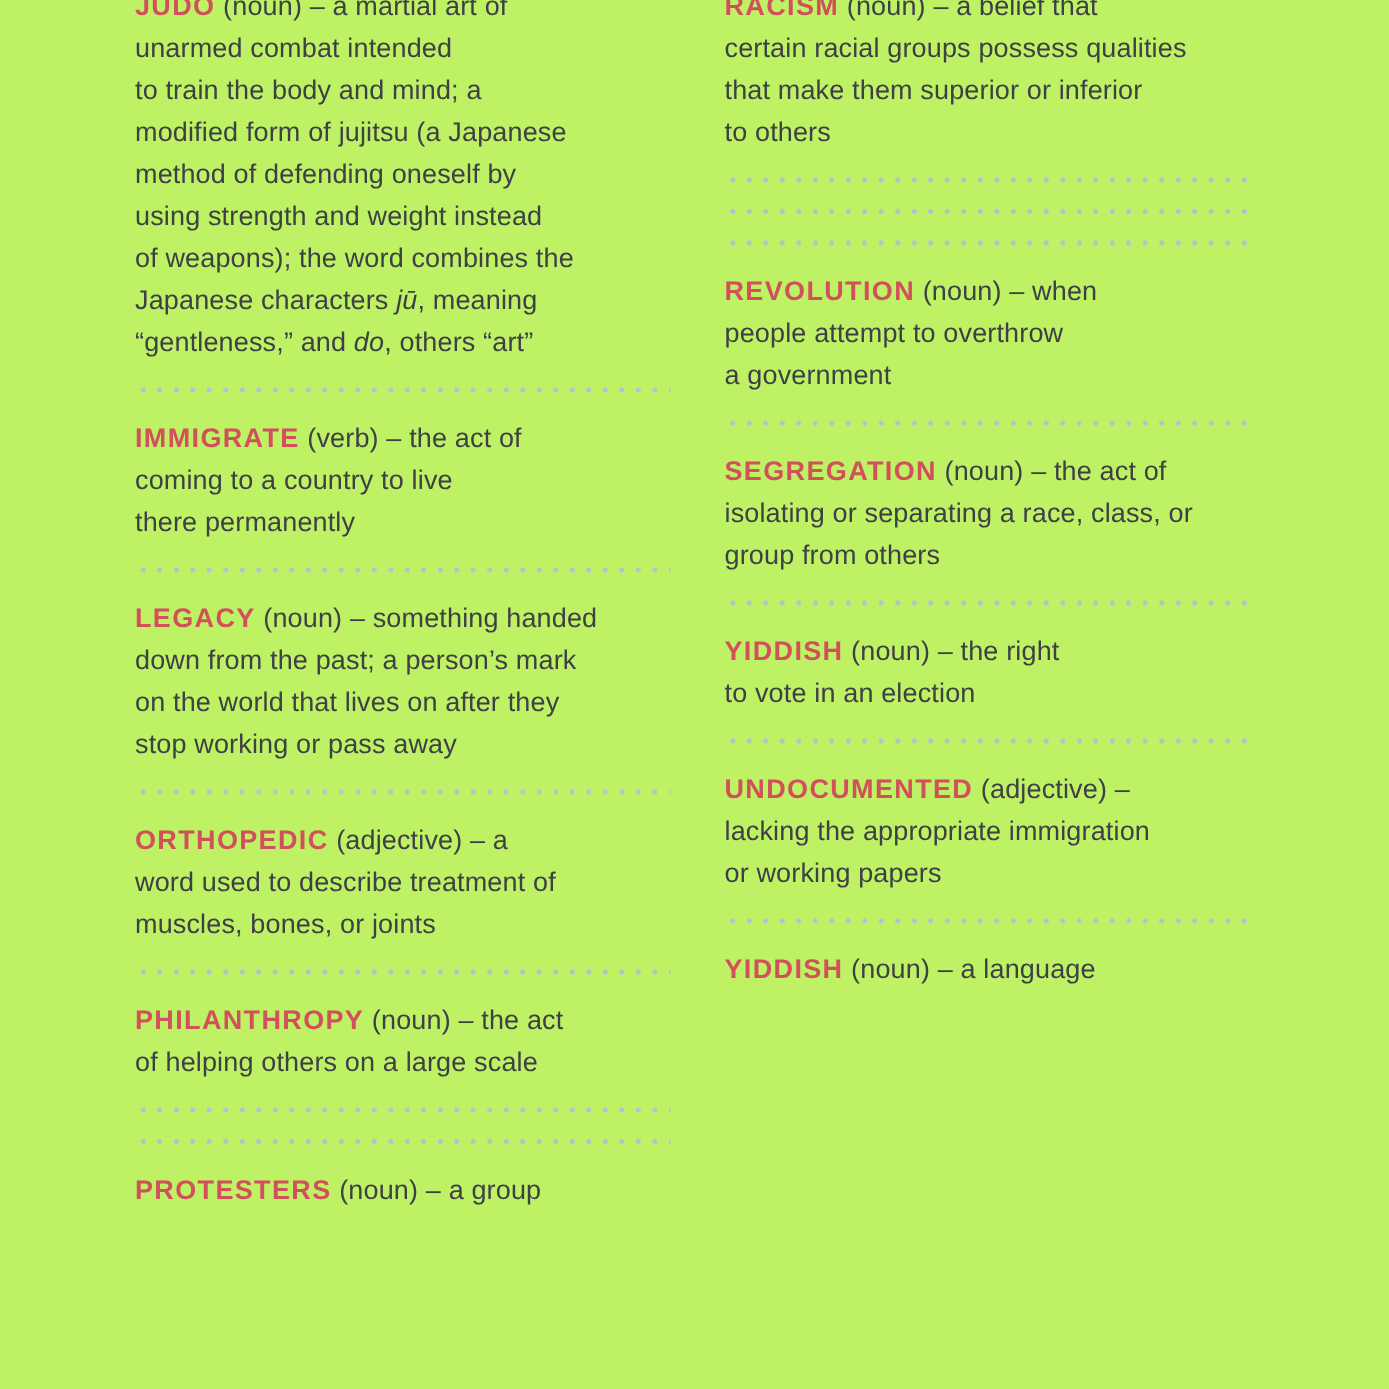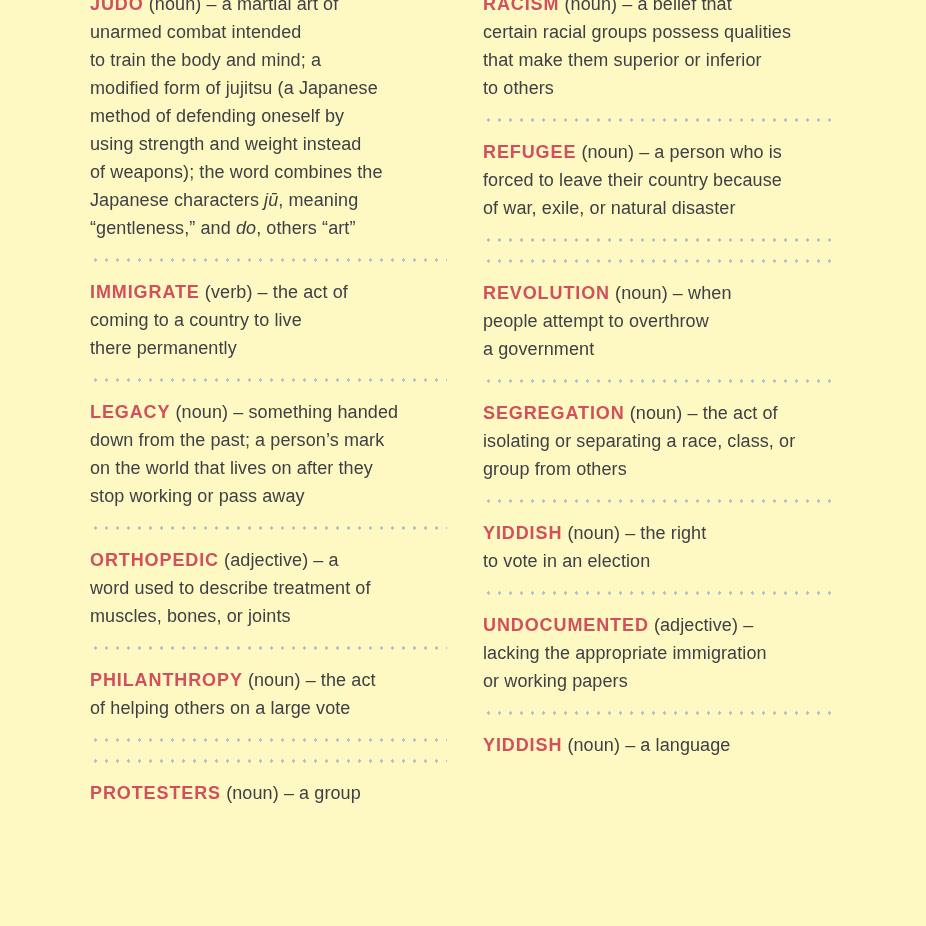--- a/index.html
+++ b/index.html
@@ -10,21 +10,21 @@
     width: 926px;
     height: 926px;
     overflow: hidden;
     background: #ffffff;
     font-family: "Liberation Sans", "DejaVu Sans", sans-serif;
   }
   .page {
     width: 926px;
     height: 926px;
     overflow: hidden;
-    background: #fef9c3;
+    background: #bef264;
   }
   .columns {
     display: flex;
     padding-left: 90px;
     margin-top: -10px;
     align-items: flex-start;
   }
   .col {
     width: 357px;
     flex: 0 0 auto;
@@ -85,34 +85,31 @@
         <p class="entry"><span class="term">LEGACY</span><span class="pos"> (noun) </span><span class="def">– something handed
 down from the past; a person’s mark
 on the world that lives on after they
 stop working or pass away</span></p>
         <div class="sep"></div>
         <p class="entry"><span class="term">ORTHOPEDIC</span><span class="pos"> (adjective) </span><span class="def">– a
 word used to describe treatment of
 muscles, bones, or joints</span></p>
         <div class="sep"></div>
         <p class="entry"><span class="term">PHILANTHROPY</span><span class="pos"> (noun) </span><span class="def">– the act
-of helping others on a large vote</span></p>
+of helping others on a large scale</span></p>
         <div class="sep"></div>
         <div class="sep"></div>
         <p class="entry"><span class="term">PROTESTERS</span><span class="pos"> (noun) </span><span class="def">– a group</span></p>
       </div>
       <div class="col">
         <p class="entry"><span class="term">RACISM</span><span class="pos"> (noun) </span><span class="def">– a belief that
 certain racial groups possess qualities
 that make them superior or inferior
 to others</span></p>
         <div class="sep"></div>
-        <p class="entry"><span class="term">REFUGEE</span><span class="pos"> (noun) </span><span class="def">– a person who is
-forced to leave their country because
-of war, exile, or natural disaster</span></p>
         <div class="sep"></div>
         <div class="sep"></div>
         <p class="entry"><span class="term">REVOLUTION</span><span class="pos"> (noun) </span><span class="def">– when
 people attempt to overthrow
 a government</span></p>
         <div class="sep"></div>
         <p class="entry"><span class="term">SEGREGATION</span><span class="pos"> (noun) </span><span class="def">– the act of
 isolating or separating a race, class, or
 group from others</span></p>
         <div class="sep"></div>

